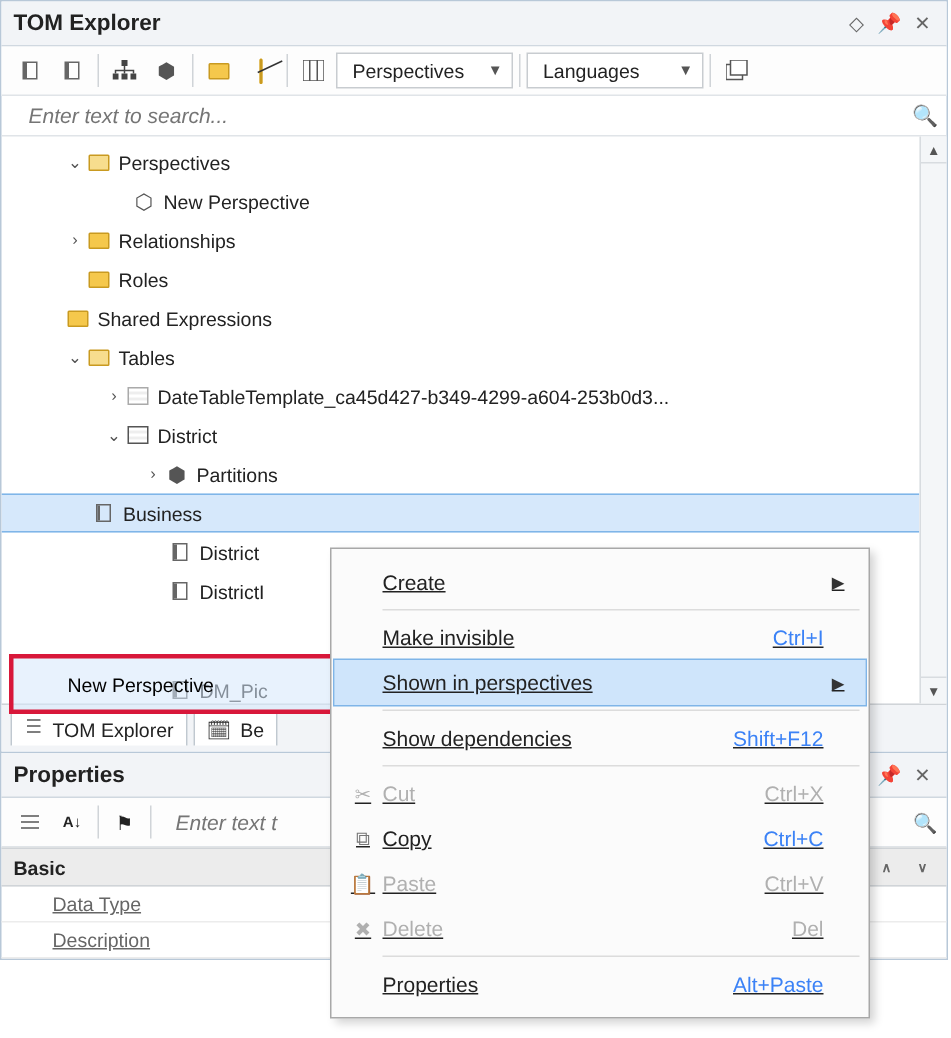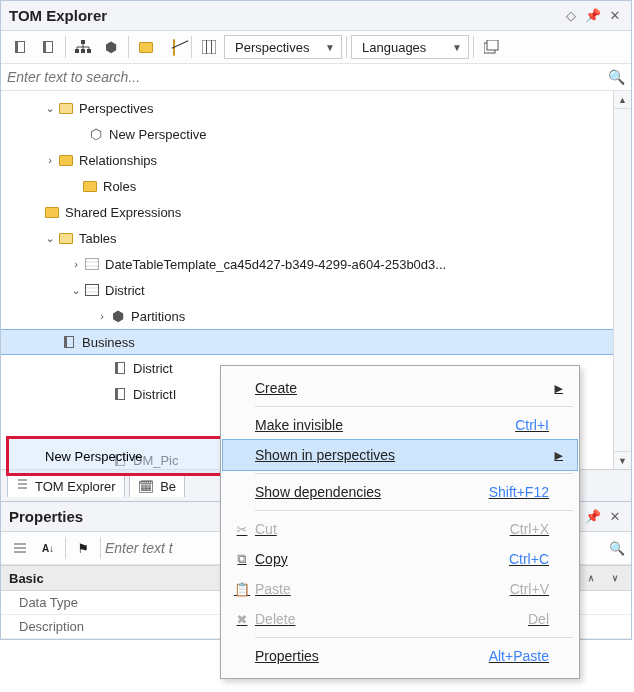--- a/index.html
+++ b/index.html
@@ -11,21 +11,21 @@
   .hdr-icon { width: 16px; height: 16px; display: inline-flex; align-items: center; justify-content: center; color: #666; margin-left: 6px; font-size: 13px; }
 
   .toolbar { padding: 4px 6px; display: flex; align-items: center; gap: 2px; border-bottom: 1px solid #e0e4e8; background: #fdfdfd; }
   .tbtn { width: 26px; height: 24px; display: inline-flex; align-items: center; justify-content: center; border: 1px solid transparent; border-radius: 2px; }
   .vsep { width: 1px; height: 22px; background: #d0d4d8; margin: 0 2px; }
   .dd { display: inline-flex; align-items: center; border: 1px solid #c8ccd0; height: 24px; padding: 0 6px 0 10px; min-width: 118px; background: #fff; }
   .dd span.lbl { flex: 1; }
   .caret { font-size: 10px; color: #555; margin-left: 6px; }
 
   .search-row { padding: 5px 6px; display: flex; align-items: center; border-bottom: 1px solid #e0e4e8; }
-  .search-input { flex: 1; border: none; outline: none; color: #888; font-size: 14px; font-style: italic; background: transparent; }
+  .search-input { flex: 1; border: none; outline: none; color: #888; font-size: 14px; font-style: italic; background: transparent; margin-left: 12px; }
 
   .tree-wrap { position: relative; display: flex; height: 378px; }
   .tree { flex: 1; overflow: hidden; padding: 4px 0; }
   .vscroll { width: 18px; border-left: 1px solid #d8dce0; background: #f4f6f8; position: relative; }
   .vscroll .upbtn, .vscroll .dnbtn { height: 18px; display: flex; align-items: center; justify-content: center; font-size: 9px; color: #555; border-bottom: 1px solid #d8dce0; }
   .vscroll .dnbtn { border-bottom: none; border-top: 1px solid #d8dce0; position: absolute; bottom: 0; width: 100%; }
 
   .node { display: flex; align-items: center; height: 26px; padding-right: 6px; white-space: nowrap; overflow: hidden; text-overflow: ellipsis; }
   .disabled { color: #9a9a9a; }
   .chev { width: 14px; text-align: center; font-size: 11px; color: #555; }
@@ -45,21 +45,21 @@
   .cmrow.highlight { background: #cfe5fb; outline: 1px solid #7fb5e8; }
   .cmsep { height: 1px; background: #dcdcdc; margin: 3px 4px 3px 32px; }
 
   .tabs { display: flex; align-items: center; border-top: 1px solid #d0d4d8; background: #f2f4f7; padding: 4px 6px; gap: 4px; height: 32px; }
   .tab { display: inline-flex; align-items: center; padding: 3px 8px; border: 1px solid #c0c8d0; border-bottom: none; background: #fff; gap: 6px; font-size: 13px; }
 
   .props { border-top: 1px solid #b8c8d8; }
   .props .toolbar { padding: 4px 6px; }
   .cat-header { background: #ececec; padding: 4px 8px; font-weight: 600; border-top: 1px solid #d0d4d8; border-bottom: 1px solid #d0d4d8; display: flex; align-items: center; justify-content: space-between; }
   .proprow { display: flex; border-bottom: 1px solid #ececec; height: 24px; align-items: center; }
-  .proprow .pname { width: 50%; padding-left: 18px; color: #666; }
+  .proprow .pname { width: 50%; padding-left: 34px; color: #666; text-decoration: underline; }
   .proprow .pval { flex: 1; }
 
   .folder-icon { width:14px; height:11px; background:#f5c84c; border:1px solid #c99a20; border-radius:1px; position:relative; }
   .folder-open { width:14px; height:11px; background:#f7dd8e; border:1px solid #c99a20; border-radius:1px; position:relative; }
   .table-icon { display:inline-block; width:14px; height:12px; border:1px solid #555; background:linear-gradient(#fff 50%, #eee 50%); background-size:100% 4px; }
   .cube-icon { color:#555; font-size:14px; }
   .col-icon { display:inline-block; width:10px; height:12px; border:1px solid #666; background:linear-gradient(90deg,#666 2px,transparent 2px); }
 </style>
 </head>
 <body>
@@ -144,21 +144,21 @@
           <span class="icn cube-icon">⬡</span>
           <span>New Perspective</span>
         </div>
       <div class="node" style="padding-left:42px">
           <span class="chev">›</span>
           <span class="icn">
             <span class="folder-icon"></span>
           </span>
           <span>Relationships</span>
         </div>
-      <div class="node" style="padding-left:66px">
+      <div class="node" style="padding-left:42px">
           <span class="chev"></span>
           <span class="icn">
             <span class="folder-icon"></span>
           </span>
           <span>Roles</span>
         </div>
       <div class="node" style="padding-left:28px">
           <span class="chev"></span>
           <span class="icn">
             <span class="folder-icon"></span>

